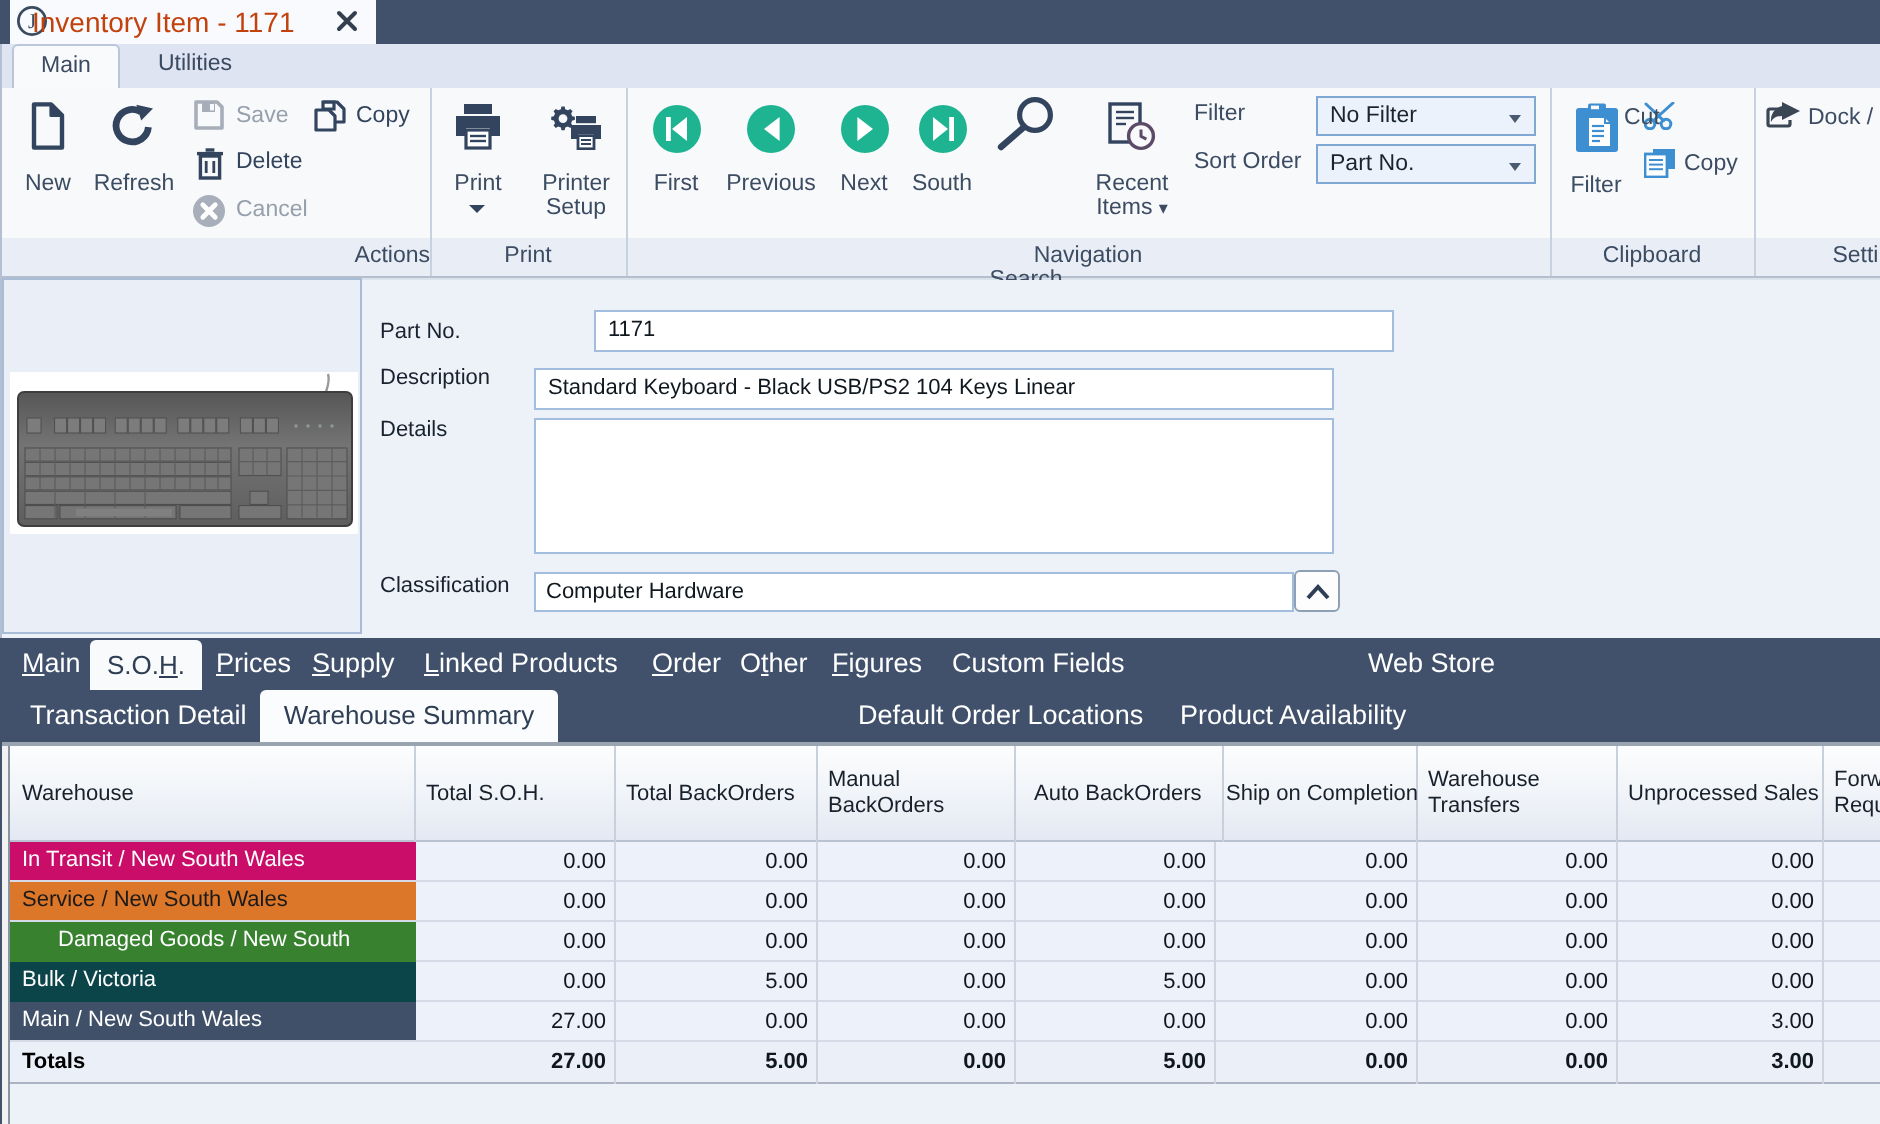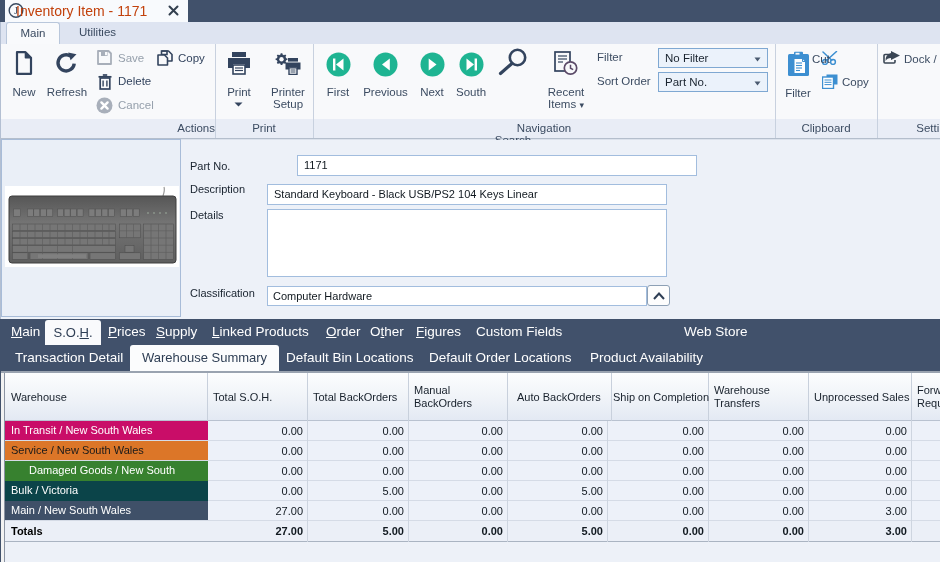--- a/index.html
+++ b/index.html
@@ -281,21 +281,20 @@
   <span class="tab1" style="left:326px;"><u>O</u>rder</span>
   <span class="tab1" style="left:370px;">O<u>t</u>her</span>
   <span class="tab1" style="left:416px;"><u>F</u>igures</span>
   <span class="tab1" style="left:476px;">Custom Fields</span>
   <span class="tab1" style="left:684px;">Web Store</span>
 </div>
 <div class="abs" style="left:45px;top:320px;width:56px;height:25px;background:#F9FAFC;border-radius:3px 3px 0 0;font-size:13px;color:#2E3E54;text-align:center;line-height:25px;">S.O.<u>H</u>.</div>
 
 <div class="abs" style="left:0;top:345px;width:940px;height:26px;background:#41516B;">
   <span class="tab2" style="left:15px;">Transaction Detail</span>
-  <span class="tab2" style="left:286px;">Default Bin Locations</span>
   <span class="tab2" style="left:429px;">Default Order Locations</span>
   <span class="tab2" style="left:590px;">Product Availability</span>
 </div>
 <div class="abs" style="left:130px;top:345px;width:149px;height:26px;background:#FBFCFD;border-radius:3px 3px 0 0;font-size:13px;color:#2E3E54;text-align:center;line-height:26px;">Warehouse Summary</div>
 <div class="abs" style="left:0;top:371px;width:940px;height:2px;background:#9AA3B0;"></div>
 
 <div class="abs" style="left:0;top:22px;width:1px;height:297px;background:#B3BFD2;"></div>
 <div class="abs" style="left:0;top:371px;width:1px;height:191px;background:#41516B;"></div>
 <div class="abs" style="left:1px;top:373px;width:3px;height:189px;background:#F2F2F2;"></div>
 <div class="abs" style="left:4px;top:373px;width:1px;height:189px;background:#8A93A2;"></div>

